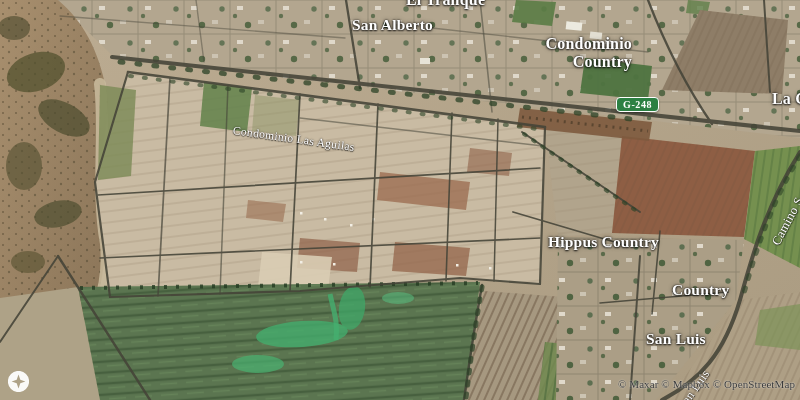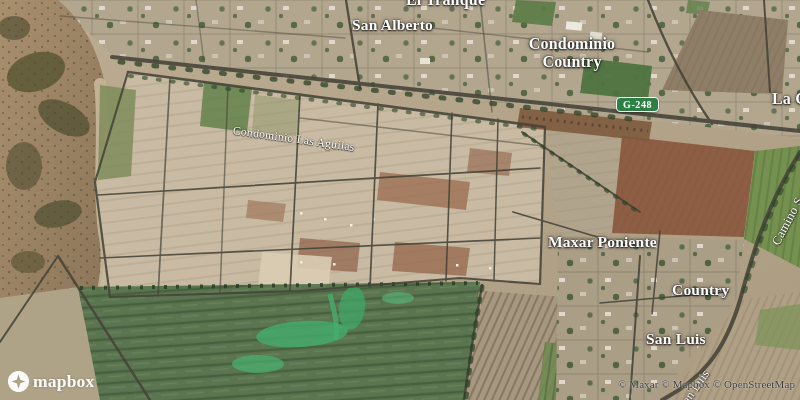--- a/index.html
+++ b/index.html
@@ -8,21 +8,21 @@
     font-family:Liberation Serif, serif;
     background:#b6a78e;
   }
   #terrain{position:absolute;left:0;top:0;}
   .place-lbl{
     position:absolute;color:#fff;font-weight:700;font-size:15.5px;letter-spacing:.2px;
     white-space:nowrap;line-height:18px;
     text-shadow:0 0 2px rgba(0,0,0,.9),0 1px 2px rgba(0,0,0,.75),0 0 5px rgba(0,0,0,.45);
     pointer-events:none;
   }
-  .place-lbl.wrap{white-space:normal;text-align:center;width:120px;}
+  .place-lbl.wrap{white-space:normal;text-align:right;width:120px;}
   .road-lbl{
     position:absolute;color:#fff;font-weight:400;font-size:11.5px;letter-spacing:.35px;
     white-space:nowrap;
     text-shadow:0 0 2px rgba(0,0,0,.9),0 1px 1px rgba(0,0,0,.7);
     pointer-events:none;
   }
   #lbl-el-tranque{left:406px;top:-9px;font-size:16px;}
   #lbl-san-alberto{left:352px;top:16px;}
   #lbl-condominio-country{left:512px;top:35px;font-size:16px;line-height:18px;}
   #lbl-la-c{left:772px;top:90px;font-size:16px;}
@@ -227,33 +227,32 @@
       <path d="M800,156 C768,208 754,258 742,300" stroke-width="5" stroke-dasharray="3,10" opacity=".6"></path>
       <path d="M482,287 C474,332 470,366 466,398" stroke-width="5" stroke-dasharray="3,9" opacity=".7"></path>
       <path d="M524,134 L638,212" stroke-width="4" stroke-dasharray="2,9" opacity=".65"></path>
     </g>
   </svg>
 
   <div class="place-lbl" id="lbl-el-tranque">El Tranque</div>
   <div class="place-lbl" id="lbl-san-alberto">San Alberto</div>
   <div class="place-lbl wrap" id="lbl-condominio-country">Condominio Country</div>
   <div class="place-lbl" id="lbl-la-c">La C</div>
-  <div class="place-lbl" id="lbl-hippus-poniente">Maxar Poniente</div>
+  <div class="place-lbl" id="lbl-hippus-poniente">Hippus Country</div>
   <div class="place-lbl" id="lbl-hippus">Country</div>
   <div class="place-lbl" id="lbl-san-luis">San Luis</div>
 
   <div class="road-lbl" id="lbl-las-aguilas">Condominio Las Aguilas</div>
   <div class="road-lbl" id="lbl-camino">Camino S</div>
   <div class="road-lbl" id="lbl-san-luis-road">San Luis</div>
 
   <div class="shield">G-248</div>
 
   <a class="logo">
     <svg width="21" height="21" viewBox="0 0 21 21">
       <circle cx="10.5" cy="10.5" r="9.8" fill="#fff" mask="url(#mLogo)"></circle>
       <circle cx="10.5" cy="10.5" r="9.8" fill="none" stroke="#fff" stroke-width="1.6"></circle>
     </svg>
-    <span class="word">mapbox</span>
   </a>
 
   <div class="attribution">© Maxar © Mapbox © OpenStreetMap</div>
 
 </div>
 
 </body></html>

